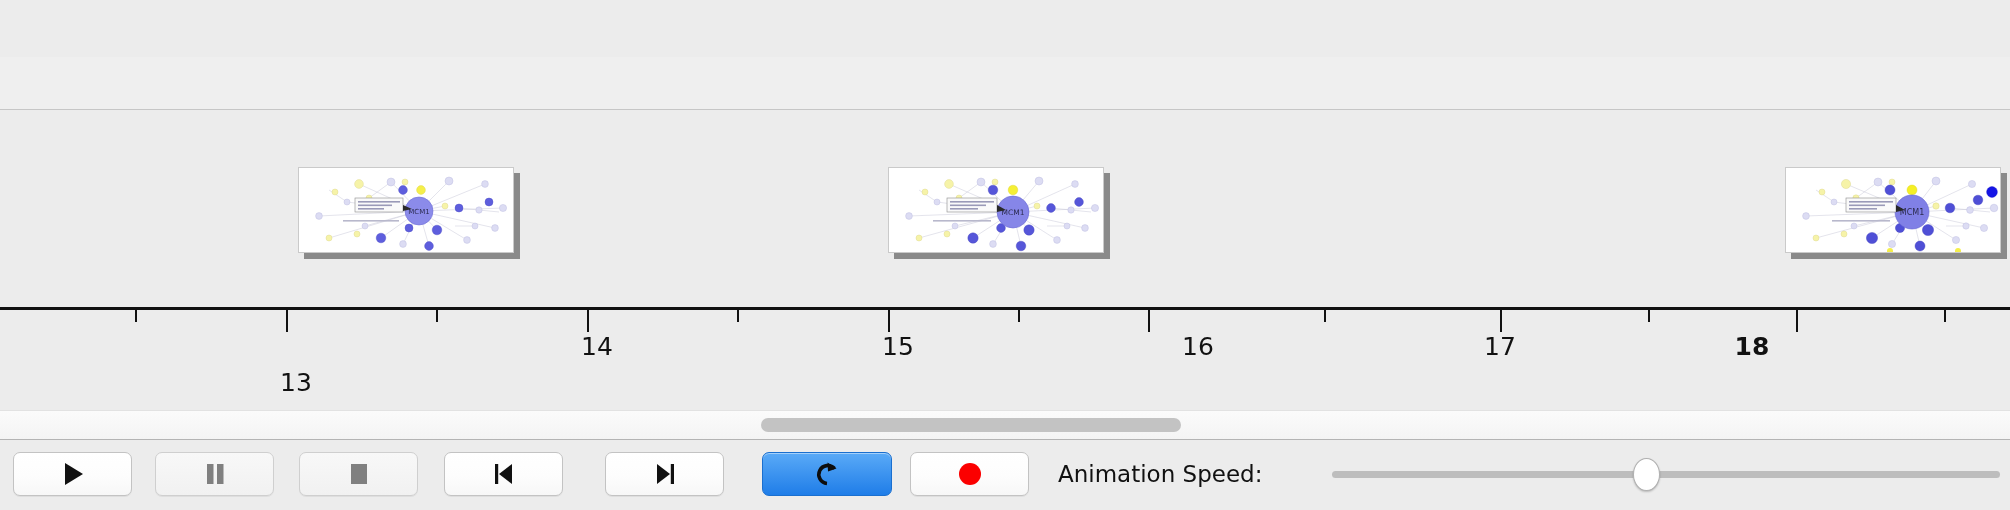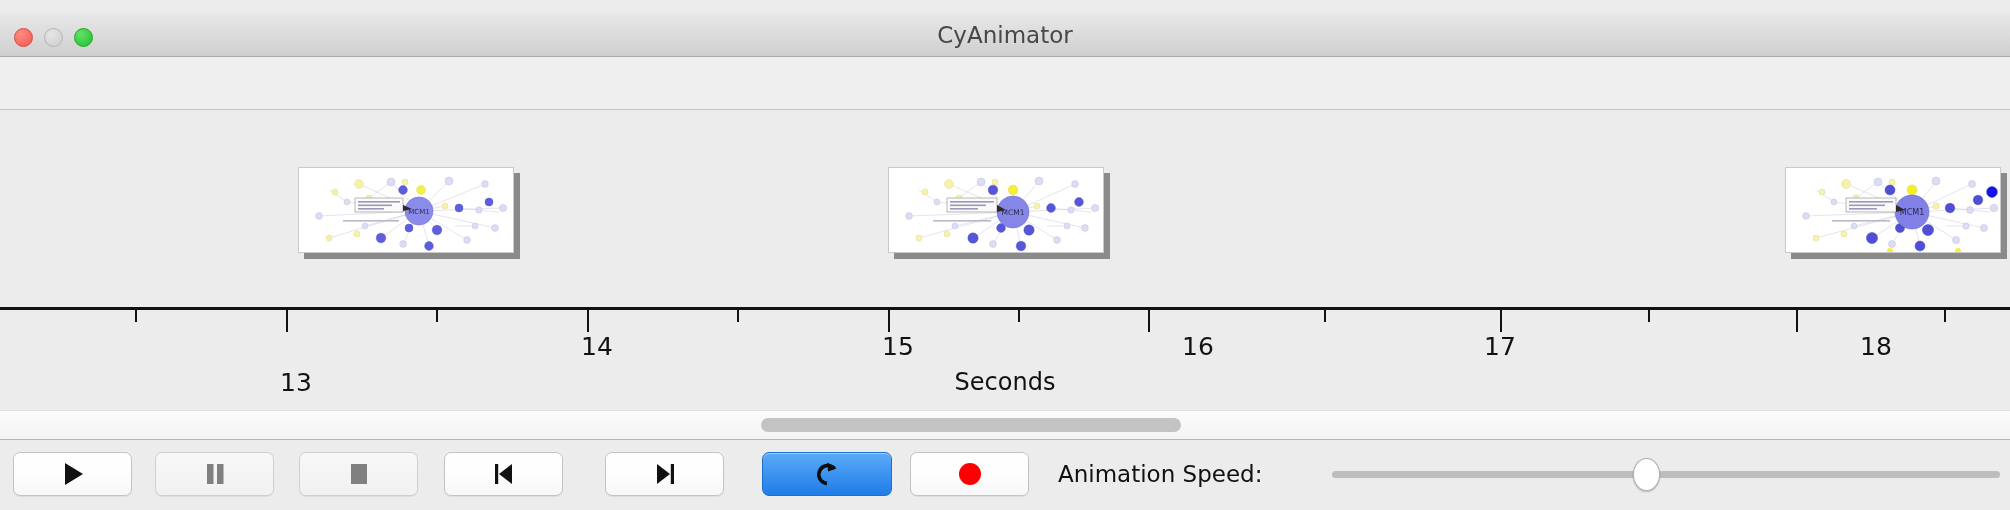--- a/index.html
+++ b/index.html
@@ -186,28 +186,20 @@
     background: #ffffff; border: 1px solid #b0b0b0; border-radius: 50% / 50%;
     box-shadow: 0 1px 2px rgba(0,0,0,0.22);
   }
 </style>
 </head>
 <body>
 
 <div id="app">
 
 
-  <div class="titlebar">
-    <div class="traffic">
-      <div class="light red"></div>
-      <div class="light amber"></div>
-      <div class="light green"></div>
-    </div>
-    <div class="window-title">CyAnimator</div>
-  </div>
 
   <div class="toolbar">
     <div class="btn" id="add-frame-button">
       <span class="plus-icon"></span>
     </div>
     <div class="btn dim" id="delete-frame-button">
       <svg class="trash-icon" viewBox="0 0 24 28">
         <rect x="3.5" y="6.5" width="17" height="2" fill="#7d7d7d"></rect>
         <path d="M9 3.5h6a1.5 1.5 0 0 1 1.5 1.5v1.5h-9V5A1.5 1.5 0 0 1 9 3.5z" fill="none" stroke="#7d7d7d" stroke-width="1.8"></path>
         <path d="M5.6 9.5h12.8l-1.1 15a1.6 1.6 0 0 1-1.6 1.5H8.3a1.6 1.6 0 0 1-1.6-1.5z" fill="none" stroke="#7d7d7d" stroke-width="1.8"></path>
@@ -410,23 +402,22 @@
     <div class="tick minor" style="left:1648px;"></div>
     <div class="tick major" style="left:1796px;"></div>
     <div class="tick minor" style="left:1944px;"></div>
 
     <div class="tick-label" style="left:-7px;">2</div>
     <div class="tick-label" style="left:296px;margin-top:36px;">13</div>
     <div class="tick-label" style="left:597px;">14</div>
     <div class="tick-label" style="left:898px;">15</div>
     <div class="tick-label" style="left:1198px;">16</div>
     <div class="tick-label" style="left:1500px;">17</div>
-    <div class="tick-label" style="left:1876px;">18</div>
-
-    <div class="axis-title">Seconds</div>
+    <div class="tick-label" style="left:1752px;font-weight:bold;">18</div>
+
   </div>
 
   <div class="hscroll">
     <div class="hscroll-thumb"></div>
   </div>
 
   <div class="controls">
 
     <div class="cbtn" id="play-button">
       <svg width="26" height="28" viewBox="0 0 26 28">

